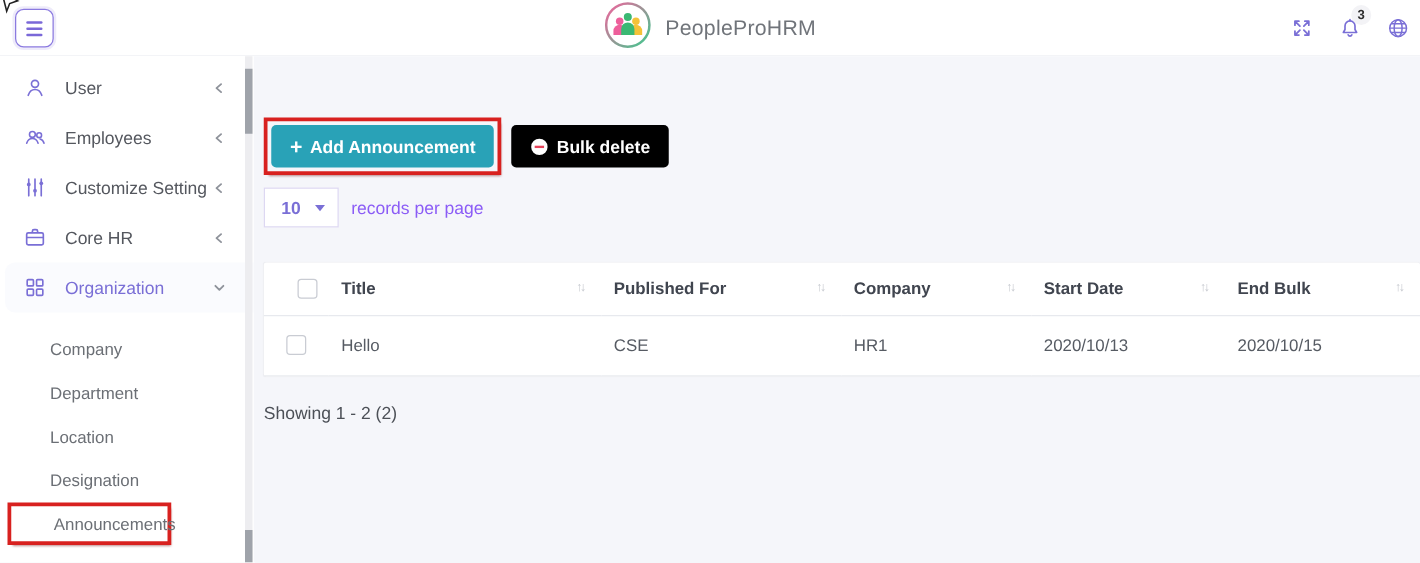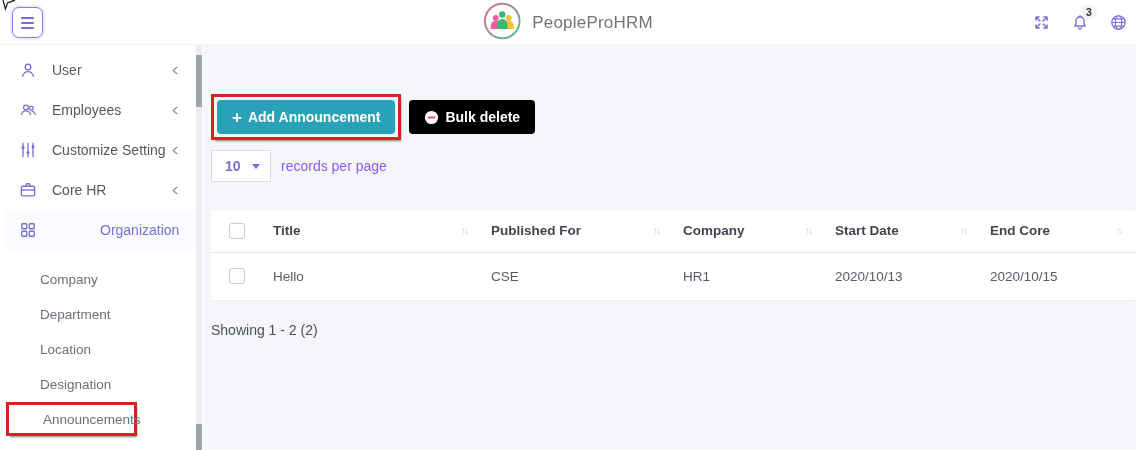--- a/index.html
+++ b/index.html
@@ -49,21 +49,21 @@
   .side-scrollbar { position:absolute; right:1px; top:0; bottom:0; width:6px; background:#ededf0; }
   .side-thumb-top { position:absolute; right:1px; top:10px; width:6px; height:52px; background:#9fa3aa; }
   .side-thumb-bottom { position:absolute; right:1px; bottom:0; width:6px; height:26px; background:#9fa3aa; }
   .nav-item {
     height:40px; display:flex; align-items:center; padding:0 22px 0 18px;
     font-size:14px; color:#54575e; cursor:pointer;
   }
   .nav-item .nav-ico { width:20px; height:20px; display:inline-flex; }
   .nav-item .nav-label { margin-left:14px; }
   .nav-item .chev { margin-left:auto; display:inline-flex; }
-  .nav-item.active { color:#7a6fd6; background:#fafbfe; border-radius:8px 0 0 8px; margin-left:4px; padding-left:14px;gap:48px; }
+  .nav-item.active { color:#7a6fd6; background:#fafbfe; border-radius:8px 0 0 8px; margin-left:4px; padding-left:14px; }
   .sub-list { margin-top:12px; }
   .sub-item {
     height:35px; display:flex; align-items:center; padding-left:40px;
     font-size:13.5px; color:#6b6f75; cursor:pointer;
   }
   .sub-item.annotated {
     width:131px; margin-left:6px; padding-left:34px;
     border:3px solid #d8211f; height:34px;
     box-shadow:2px 3px 2px -2px rgba(120,20,20,.6);
   }
@@ -103,21 +103,21 @@
     width:186px; height:33px; border:1px solid #e2e4eb; border-radius:4px;
     background:#fff; padding:0 10px; font-size:13.5px; color:#4c5057; outline:none;
     font-family:"Liberation Sans",sans-serif;
   }
 
   .table-card { margin-top:27px; background:#fff; border-radius:2px; box-shadow:0 0 1px rgba(0,0,0,.05); }
   table { width:100%; border-collapse:collapse; }
   col.c-check { width:52px; } col.c-title { width:218px; } col.c-pub { width:192px; }
   col.c-comp { width:152px; } col.c-start { width:155px; } col.c-end { width:auto; }
   thead th {
-    height:42px; text-align:left; font-size:13.5px; color:#40454f;
+    height:42px; text-align:center; font-size:13.5px; color:#40454f;
     border-bottom:1px solid #e7e9ee; padding-left:10px; font-weight:bold;
   }
   thead th.col-check, tbody td.col-check { padding-left:18px; }
   .th-inner { display:flex; align-items:center; justify-content:space-between; padding-right:14px; }
   .sort-icon { font-size:10px; color:#c6c9cf; letter-spacing:-2px; cursor:pointer; }
   .sort-icon::before { content:"\2191\2193"; }
   tbody td {
     height:48px; font-size:13.5px; color:#565b63;
     border-bottom:1px solid #eef0f3; padding-left:10px;
   }
@@ -353,21 +353,21 @@
                   </div>
                 </th>
               <th>
                   <div class="th-inner">
                     <span>Start Date</span>
                     <span class="sort-icon"></span>
                   </div>
                 </th>
               <th>
                   <div class="th-inner">
-                    <span>End Core</span>
+                    <span>End Bulk</span>
                     <span class="sort-icon"></span>
                   </div>
                 </th>
             </tr>
           </thead>
           <tbody>
             <tr>
               <td class="col-check"><span class="cb"></span></td>
               <td>Hello</td>
               <td>CSE</td>

